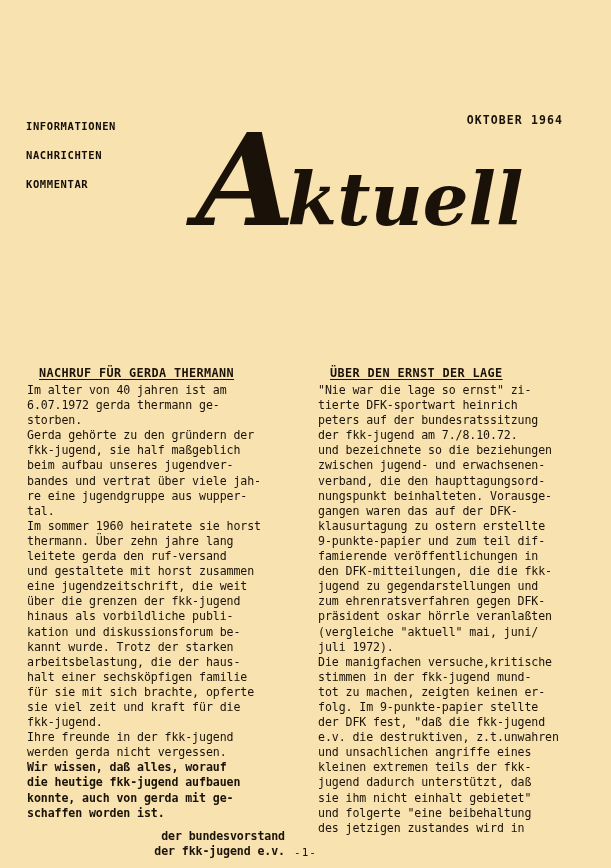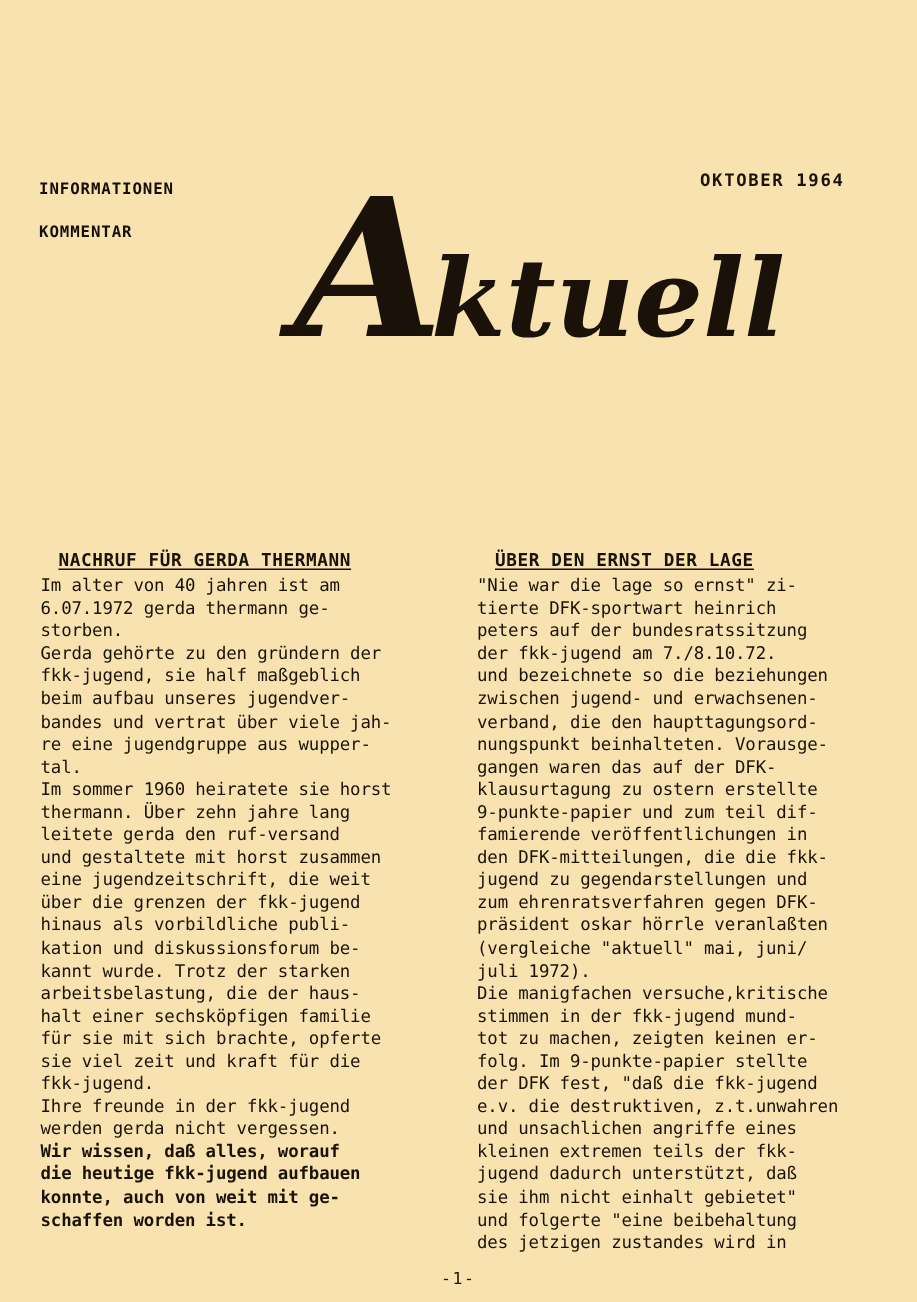--- a/index.html
+++ b/index.html
@@ -149,20 +149,21 @@
 </style>
 </head>
 <body>
 
 <div class="page">
 
   <div class="masthead">
 
     <div class="info-lines">
       <div>INFORMATIONEN</div>
+      <div>NACHRICHTEN</div>
       <div>KOMMENTAR</div>
     </div>
 
     <div class="issue-date">OKTOBER 1964</div>
 
     <div class="logo">
       <span class="cap">A</span><span class="rest">ktuell</span>
     </div>
 
   </div>
@@ -193,22 +194,24 @@
 kannt wurde. Trotz der starken
 arbeitsbelastung, die der haus-
 halt einer sechsköpfigen familie
 für sie mit sich brachte, opferte
 sie viel zeit und kraft für die
 fkk-jugend.</p>
       <p class="body-text">Ihre freunde in der fkk-jugend
 werden gerda nicht vergessen.</p>
       <p class="body-text bold-run">Wir wissen, daß alles, worauf
 die heutige fkk-jugend aufbauen
-konnte, auch von weit mit ge-
+konnte, auch von gerda mit ge-
 schaffen worden ist.</p>
+      <div class="signature">der bundesvorstand
+der fkk-jugend e.v.</div>
     </div>
 
     <div class="col col-right">
       <h2>
         <span>ÜBER DEN ERNST DER LAGE</span>
       </h2>
       <p class="body-text">"Nie war die lage so ernst" zi-
 tierte DFK-sportwart heinrich
 peters auf der bundesratssitzung
 der fkk-jugend am 7./8.10.72.

